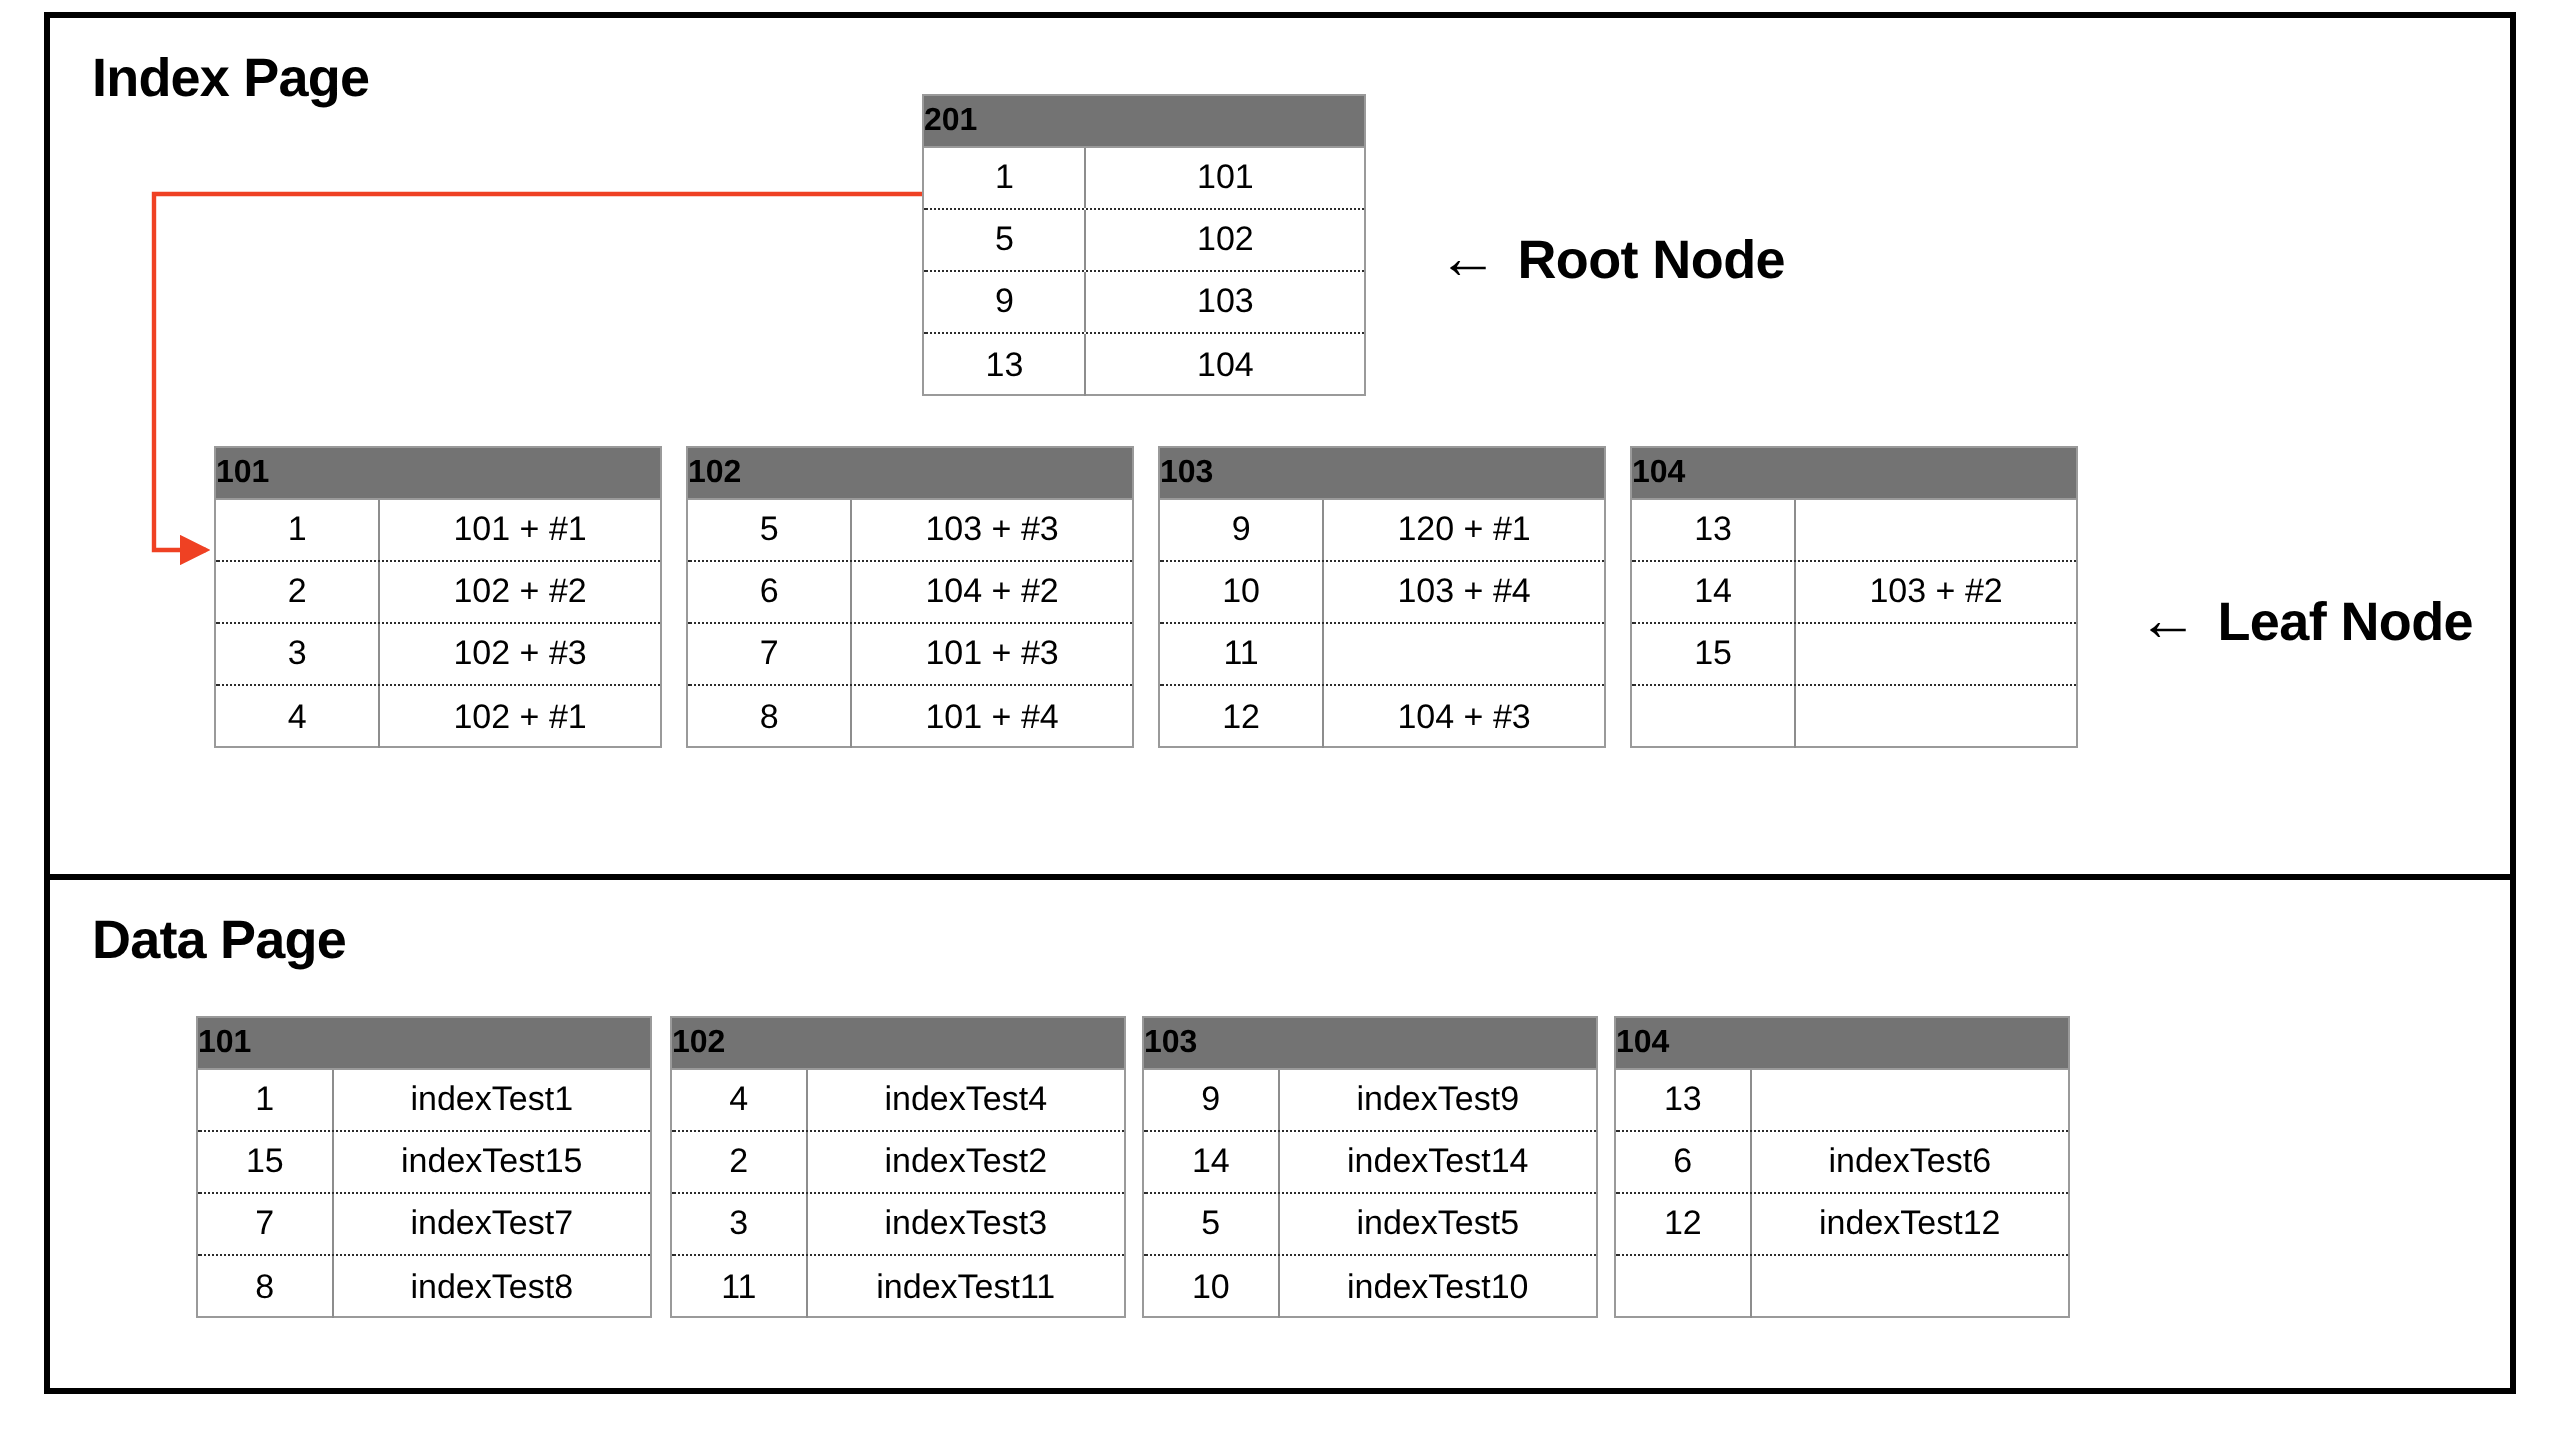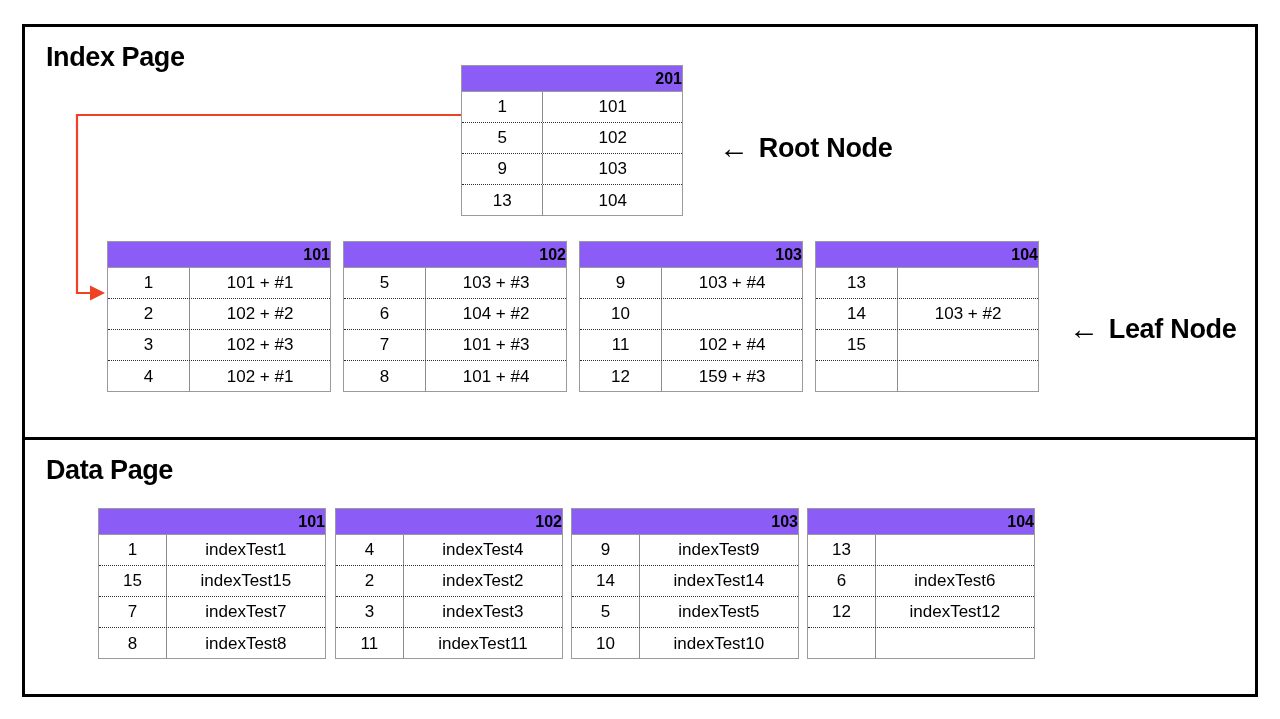--- a/index.html
+++ b/index.html
@@ -18,21 +18,21 @@
 
   .page-panel {
     position: absolute;
     border: 3px solid #000000;
     background: #ffffff;
     box-sizing: border-box;
   }
 
   #index-panel {
     left: 22px;
-    top: 24px;
+    top: 6px;
     width: 1236px;
     height: 473px;
   }
 
   #data-panel {
     left: 22px;
     top: 437px;
     width: 1236px;
     height: 260px;
   }
@@ -49,23 +49,23 @@
   #data-panel  .panel-title { left: 21px; top: 17px; }
 
   
   .node {
     position: absolute;
     box-sizing: border-box;
     border: 1px solid #9a9a9a;
     background: #ffffff;
   }
   .node-header {
-    background: #8b5cf6;
+    background: #737373;
     border-bottom: 1px solid #9a9a9a;
-    text-align: right;
+    text-align: left;
     font-size: 16px;
     font-weight: bold;
     line-height: 26px;
     height: 26px;
     box-sizing: border-box;
   }
   .node-rows {
     display: block;
   }
   .row {
@@ -245,32 +245,32 @@
         <div class="cell-val">101 + #4</div>
       </div>
     </div>
   </div>
 
   <div class="node leaf-node" id="leaf-103">
     <div class="node-header">103</div>
     <div class="node-rows">
       <div class="row">
         <div class="cell-key">9</div>
+        <div class="cell-val">120 + #1</div>
+      </div>
+      <div class="row">
+        <div class="cell-key">10</div>
         <div class="cell-val">103 + #4</div>
       </div>
       <div class="row">
-        <div class="cell-key">10</div>
-      </div>
-      <div class="row">
         <div class="cell-key">11</div>
-        <div class="cell-val">102 + #4</div>
       </div>
       <div class="row">
         <div class="cell-key">12</div>
-        <div class="cell-val">159 + #3</div>
+        <div class="cell-val">104 + #3</div>
       </div>
     </div>
   </div>
 
   <div class="node leaf-node" id="leaf-104">
     <div class="node-header">104</div>
     <div class="node-rows">
       <div class="row">
         <div class="cell-key">13</div>
       </div>

